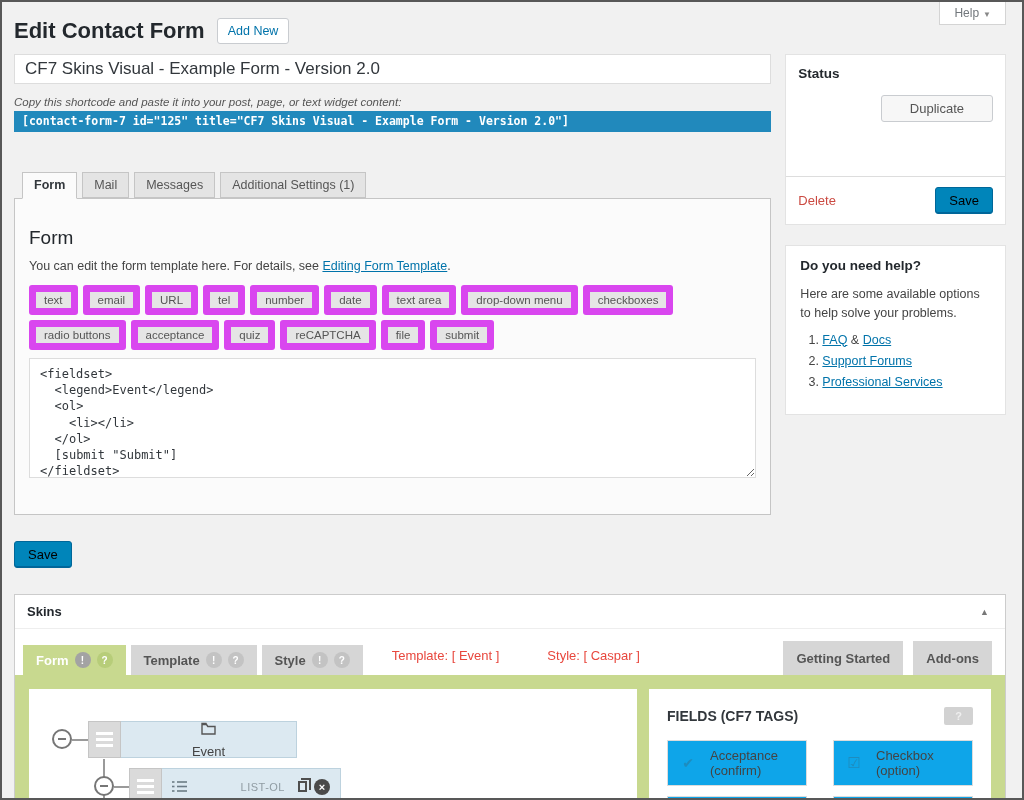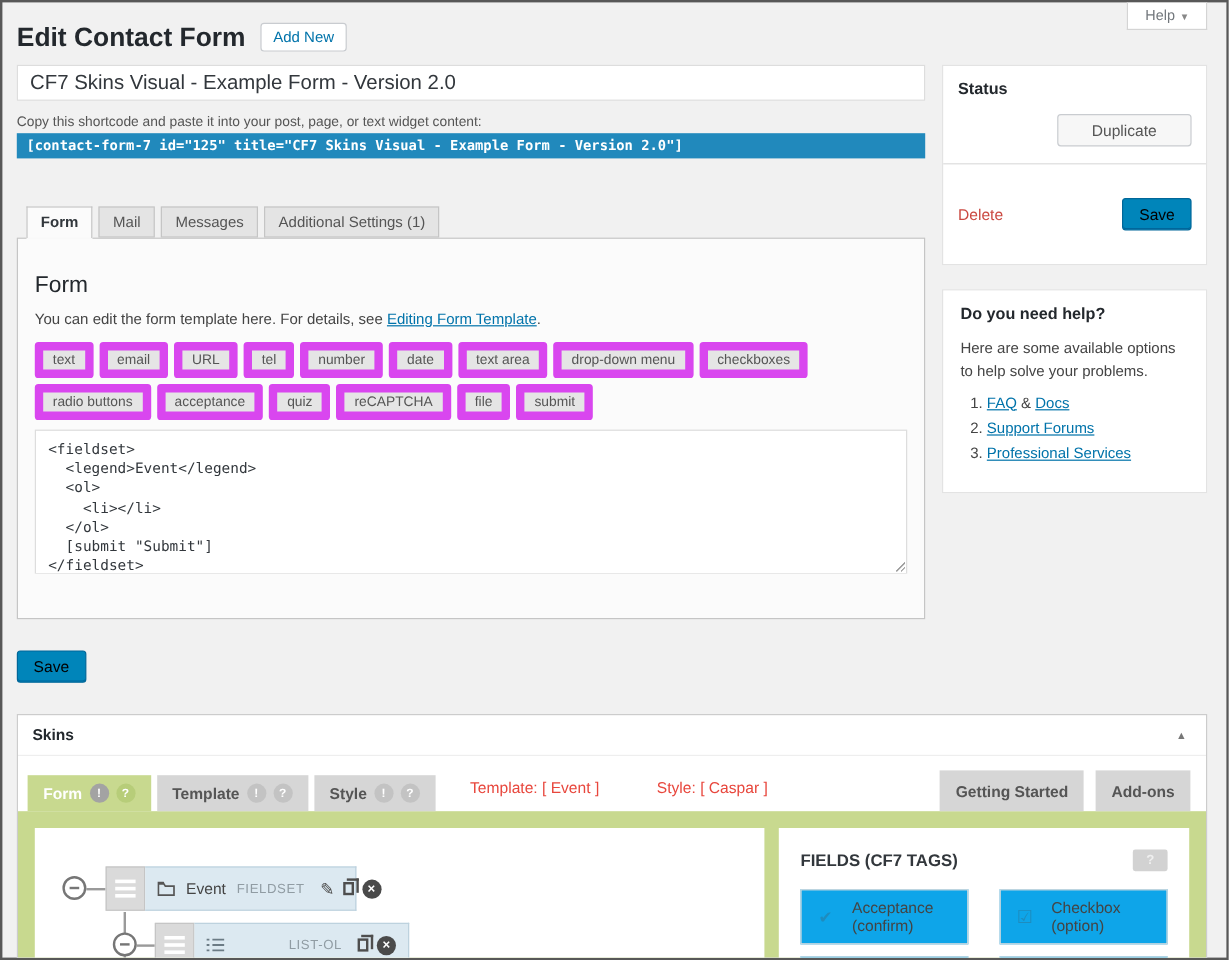--- a/index.html
+++ b/index.html
@@ -5,32 +5,32 @@
   * { margin:0; padding:0; box-sizing:border-box; }
   body { background:#dedede; font-family:"Liberation Sans", sans-serif; }
   .frame { width:1024px; height:800px; border:2px solid #585858; background:#f1f1f1;
            position:relative; overflow:hidden; }
   .wrap { padding:0 16px 0 12px; }
 
   
   .help-btn { position:absolute; top:0; right:16px; background:#fff; border:1px solid #d4d4d4;
               border-top:none; padding:4px 14px; font-size:12px; color:#72777c; cursor:pointer; }
   .help-btn .chev { font-size:8px; color:#888; margin-left:4px; }
-  .h1-row { display:flex; align-items:center; gap:12px; padding:16px 0 10px; }
+  .h1-row { display:flex; gap:12px; padding:16px 0 10px; }
   h1.page-title { font-size:22px; font-weight:600; color:#23282d; }
   .add-new { background:#fff; border:1px solid #c9ccd0; border-radius:3px; color:#0073aa;
              font-size:12.5px; padding:4px 10px; cursor:pointer; }
 
   .cols { display:flex; gap:14px; align-items:flex-start; }
   .main-col { width:762px; }
   .side-col { width:222px; }
 
   .title-input { width:100%; height:30px; border:1px solid #ddd; background:#fff; padding:4px 10px;
                  font-size:17px; color:#32373c; font-family:"Liberation Sans",sans-serif; }
-  .hint { font-size:11.5px; color:#555; margin:12px 0 3px; }
+  .hint { font-style:italic; font-size:11.5px; color:#555; margin:12px 0 3px; }
   .shortcode-bar { background:#2189bc; color:#fff; font-family:"DejaVu Sans Mono","Liberation Mono",monospace;
                    font-size:11.5px; font-weight:bold; padding:3px 8px 4px; white-space:nowrap; overflow:hidden; }
 
   
   .cf7-tabs { margin-top:40px; display:flex; gap:5px; padding-left:8px; position:relative; z-index:2; }
   .cf7-tab { background:#e4e4e4; border:1px solid #c5c5c5; font-size:12.5px; color:#555;
              padding:5px 11px; cursor:pointer; }
   .cf7-tab.active { background:#fbfbfb; font-weight:bold; color:#32373c; border-bottom:1px solid #fbfbfb;
                     margin-bottom:-1px; position:relative; }
   .panel { border:1px solid #c5c5c5; background:#fbfbfb; padding:14px 14px 32px; position:relative; z-index:1; }
@@ -48,22 +48,22 @@
   .save-main { margin-top:26px; }
 
   
   .side-box { background:#fff; border:1px solid #e3e3e3; }
   .status-box { margin-top:0; }
   .status-top { padding:11px 12px 14px; }
   .status-title { font-size:13.5px; font-weight:bold; color:#23282d; }
   .dup-row { display:flex; justify-content:flex-end; margin-top:14px; }
   .btn-secondary { background:#f7f7f7; border:1px solid #c9ccd0; border-radius:3px; color:#555;
                    font-size:13px; padding:5px 28px; cursor:pointer; }
-  .status-foot { border-top:1px solid #ddd; padding:28px 12px; display:flex;
-                 justify-content:space-between; align-items:center; }
+  .status-foot { border-top:1px solid #ddd; padding:10px 12px; display:flex;
+                 justify-content:space-between; align-items:center;margin-top:40px; }
   .delete-link { color:#cb4a42; font-size:13px; text-decoration:none; cursor:pointer; }
   .help-box { margin-top:20px; padding:12px 14px 18px; }
   .help-title { font-size:13.5px; font-weight:bold; color:#23282d; margin-bottom:12px; }
   .help-intro { font-size:12.5px; color:#444; line-height:1.5; margin-bottom:10px; }
   .help-list { margin-left:22px; font-size:12.5px; color:#444; }
   .help-list li { margin-bottom:7px; }
   .help-list a { color:#0073aa; text-decoration:underline; cursor:pointer; }
 
   
   .skins-box { margin-top:26px; background:#fff; border:1px solid #ccc; }
@@ -105,21 +105,21 @@
   .i-edit::before { content:"✎"; }
   .i-copy { width:9px; height:11px; border:2px solid #4e4e4e; position:relative; cursor:pointer; background:transparent; }
   .i-copy::before { content:""; position:absolute; left:1px; top:-5px; width:8px; height:10px;
                     border-top:2px solid #4e4e4e; border-right:2px solid #4e4e4e; }
   .i-del { width:16px; height:16px; border-radius:50%; background:#4a4a4a; color:#fff; font-size:11px;
            line-height:16px; text-align:center; font-weight:bold; cursor:pointer; }
   .i-del::before { content:"×"; }
   .row-glyph { color:#555; display:flex; align-items:center; }
 
   
-  .r1 { left:59px;  top:32px; }  .r1 .t-bar { width:176px; }
+  .r1 { left:59px;  top:32px; }  .r1 .t-bar { width:176px;flex-direction:column; }
   .r2 { left:100px; top:79px; }  .r2 .t-bar { width:179px; }
   .r3 { left:140px; top:126px; } .r3 .t-bar { width:162px; }
   .c1 { left:23px; top:40px; }
   .c2 { left:65px; top:87px; }
   .l-v1   { left:74px;  top:70px;  width:2px;  height:121px; }
   .l-s1   { left:43px;  top:50px;  width:16px; height:2px; }
   .l-s2   { left:85px;  top:97px;  width:15px; height:2px; }
   .l-v2   { left:115px; top:117px; width:2px;  height:27px; }
 
   

